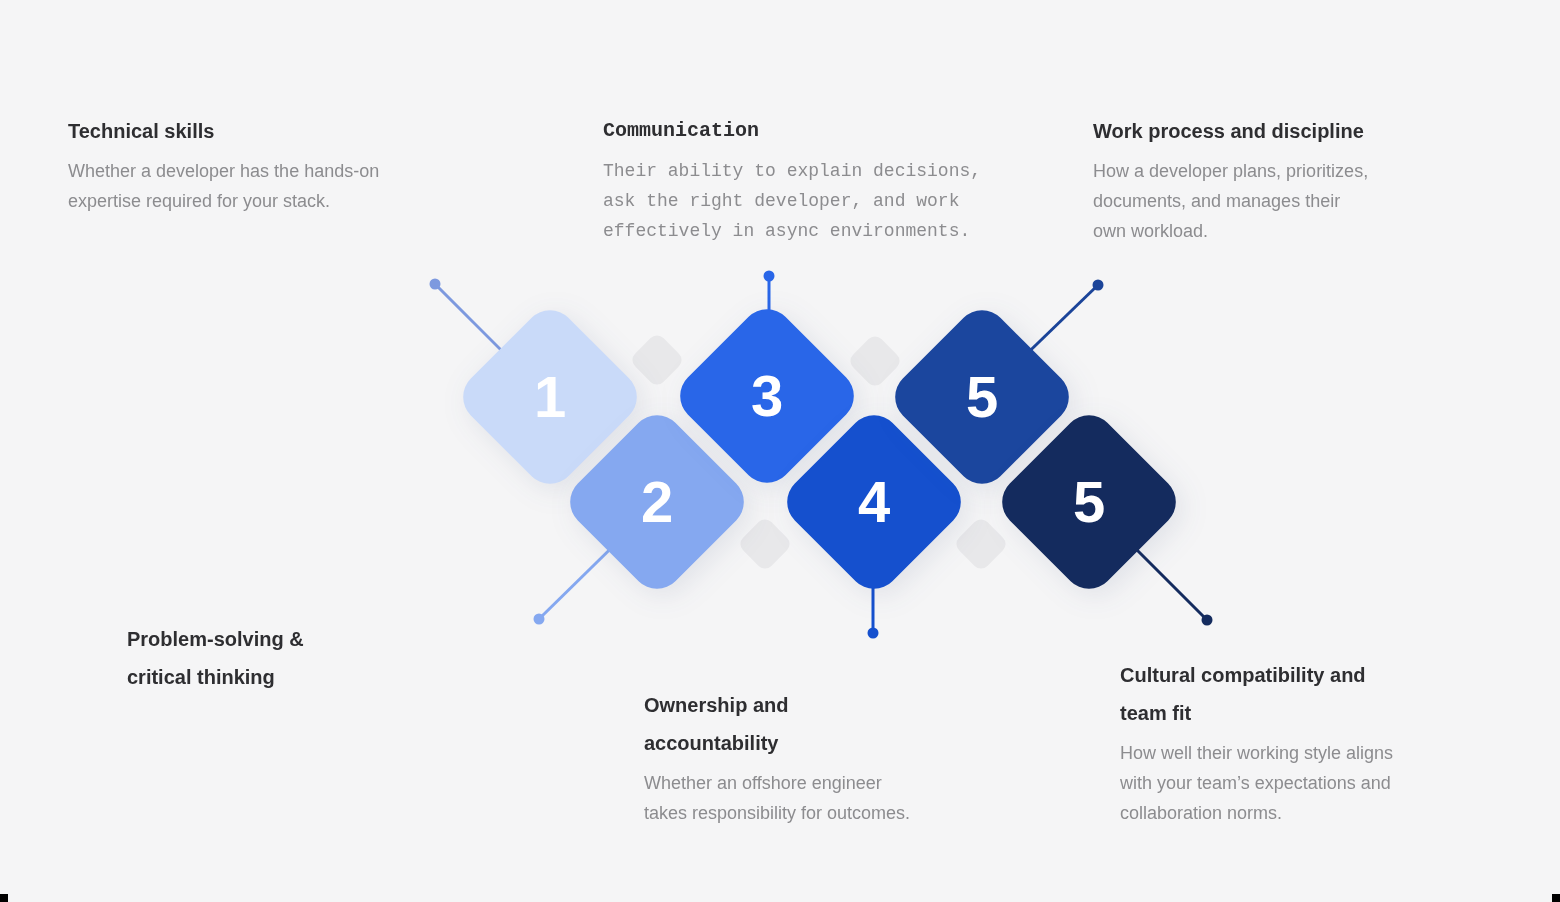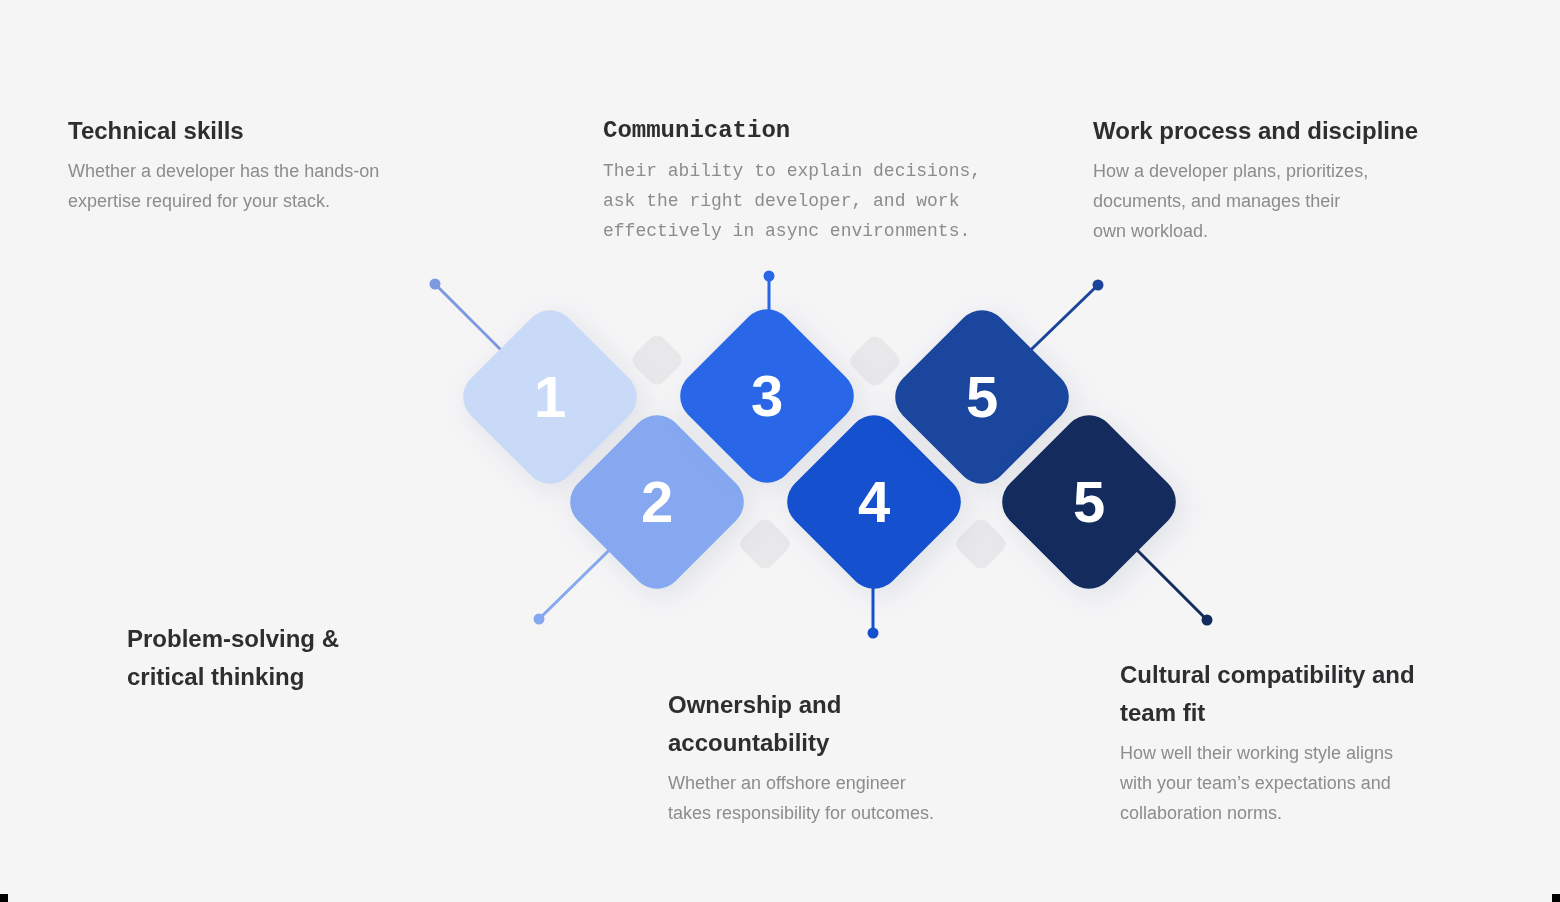--- a/index.html
+++ b/index.html
@@ -45,32 +45,32 @@
   .dw-1 { left: 481px; top: 328px; }
   .dw-2 { left: 588px; top: 433px; }
   .dw-3 { left: 698px; top: 327px; }
   .dw-4 { left: 805px; top: 433px; }
   .dw-5 { left: 913px; top: 328px; }
   .dw-6 { left: 1020px; top: 433px; }
 
   
   .text-block { position: absolute; z-index: 4; width: 480px; }
   .text-block .title {
-    margin: 0; color: #2E2E31; font-size: 24px; font-weight: 700;
+    margin: 0; color: #2E2E31; font-size: 20px; font-weight: 700;
     line-height: 38px; white-space: pre-line;
   }
   .text-block .desc {
     margin: 6px 0 0 0; color: #8C8C8F; font-size: 18px; font-weight: 400;
     line-height: 30px; white-space: pre-line;
   }
   .tb-1 { left: 68px;   top: 112px; }
   .tb-3 { left: 603px;  top: 112px; font-family: Liberation Mono, monospace; }
   .tb-5 { left: 1093px; top: 112px; }
   .tb-2 { left: 127px;  top: 620px; }
-  .tb-4 { left: 668px;  top: 686px; }
+  .tb-4 { left: 644px;  top: 686px; }
   .tb-6 { left: 1120px; top: 656px; }
 
   
   .corner-mark { position: absolute; z-index: 5; width: 8px; height: 8px; }
   .cm-left  { left: 0; top: 894px; }
   .cm-right { left: 1552px; top: 894px; }
 </style>
 </head>
 <body>
 

